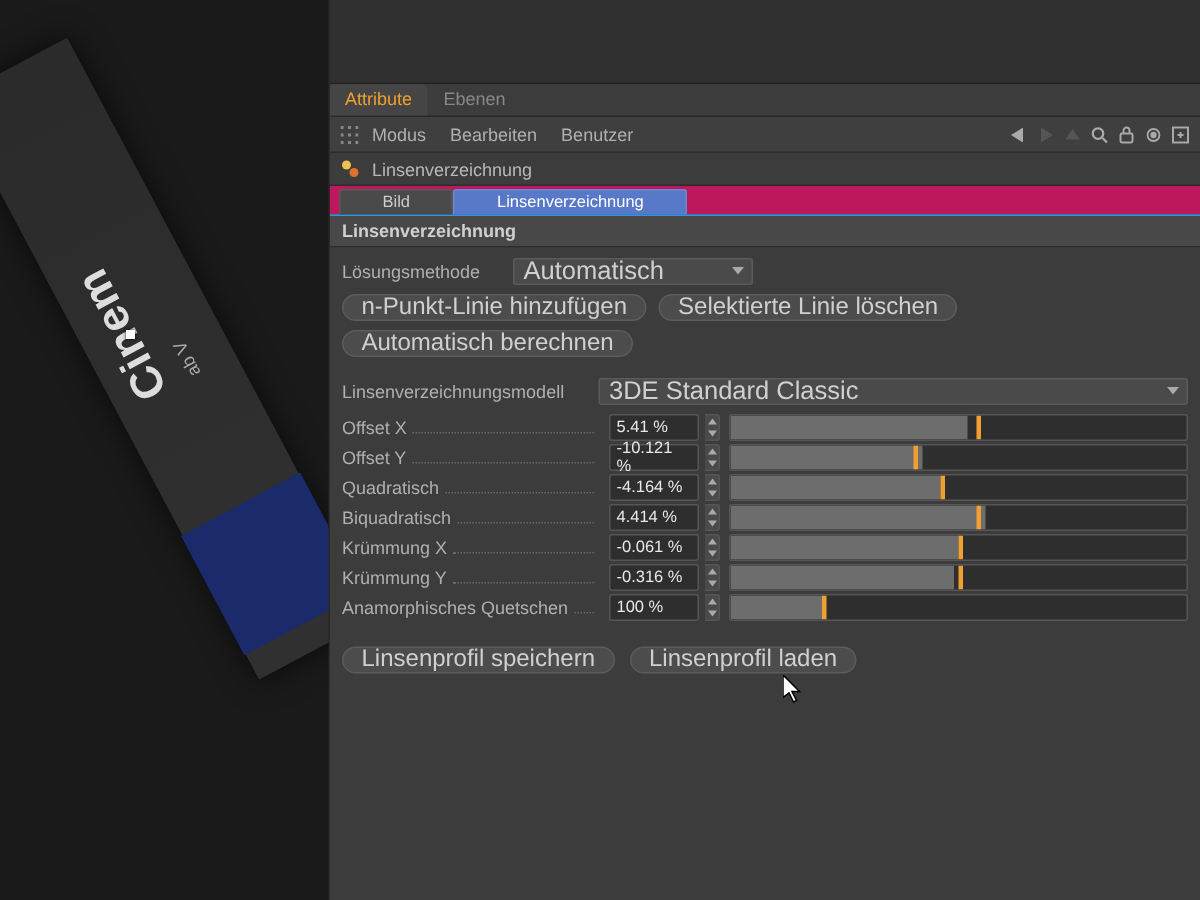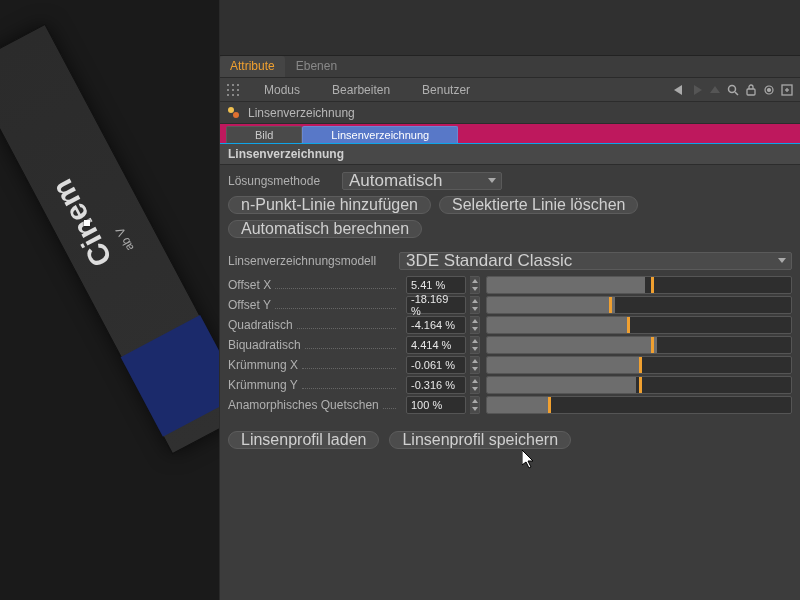--- a/index.html
+++ b/index.html
@@ -94,21 +94,21 @@
     color: #f0a030;
   }
 
   .menubar {
     display: flex;
     align-items: center;
     height: 24px;
     padding: 0 6px;
     background: #3f3f3f;
     border-bottom: 1px solid #2c2c2c;
-    gap: 16px;
+    gap: 0;
   }
   .menu-icon {
     width: 14px; height: 14px;
     display: inline-flex;
     align-items: center; justify-content: center;
     color: #999;
   }
   .menu-item {
     padding: 2px 8px;
     color: #b0b0b0;
@@ -453,21 +453,21 @@
           <div class="slider">
             <div class="fill" style="width:52%"></div>
             <div class="mark" style="left:54%"></div>
           </div>
         </div>
         <div class="row">
           <div class="param-label-wrap">
             <span class="param-label">Offset Y</span>
             <span class="dots"></span>
           </div>
-          <div class="numfield">-18.169 %</div>
+          <div class="numfield">-10.121 %</div>
           <div class="spinner"></div>
           <div class="slider">
             <div class="fill" style="width:42%"></div>
             <div class="mark" style="left:40%"></div>
           </div>
         </div>
         <div class="row">
           <div class="param-label-wrap">
             <span class="param-label">Quadratisch</span>
             <span class="dots"></span>
@@ -525,20 +525,20 @@
           <div class="slider">
             <div class="fill" style="width:20%"></div>
             <div class="mark" style="left:20%"></div>
           </div>
         </div>
       </div>
 
   </div>
 
   <div class="footer-btns">
+    <div class="btn">Linsenprofil speichern</div>
     <div class="btn">Linsenprofil laden</div>
-    <div class="btn">Linsenprofil speichern</div>
   </div>
 </div>
 
 <svg class="cursor" viewBox="0 0 14 20">
   <polygon points="0,0 0,15 4,12 7,18 9,17 6,11 11,11" fill="#fff" stroke="#000" stroke-width="1"></polygon>
 </svg>
 
 </body></html>

